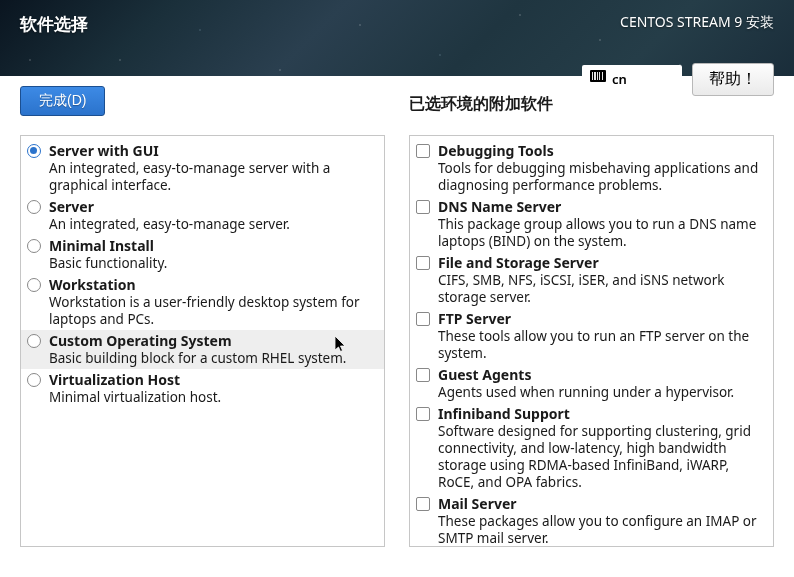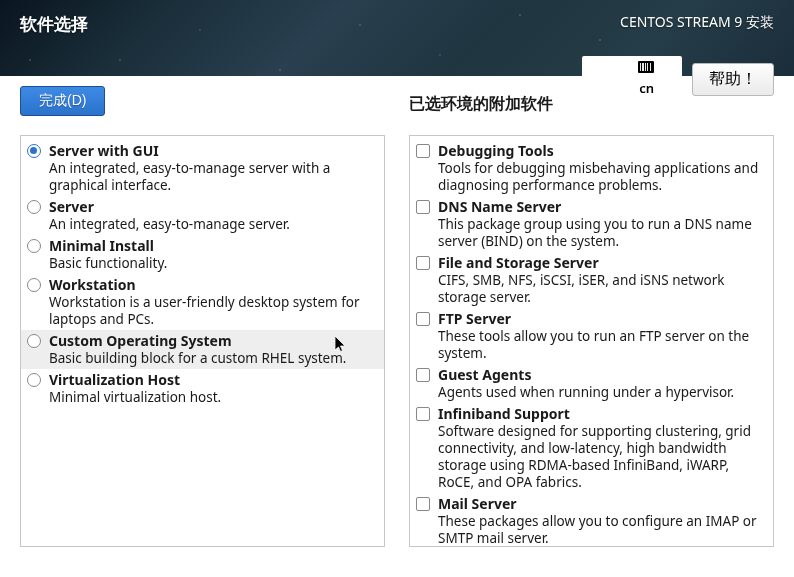--- a/index.html
+++ b/index.html
@@ -45,26 +45,25 @@
   text-shadow: 0 1px 1px rgba(0,0,0,0.3);
   margin-top: 44px;
 }
 .header-right-controls { display: flex; gap: 10px; align-items: center; }
 .lang-box {
   background: #fff;
   color: #000;
   padding: 5px 28px 5px 8px;
   border-radius: 2px;
   display: flex;
-  align-items: flex-end;
+  align-items: flex-start;
   gap: 6px;
   min-width: 100px;
   font-weight: 600;
   font-size: 13px;
-  flex-direction: column;
 }
 .kb-icon {
   width: 16px; height: 12px;
   background: #000;
   position: relative;
   border-radius: 1px;
 }
 .kb-icon::after {
   content: "";
   position: absolute;
@@ -193,21 +192,21 @@
           <div class="ctrl"><span class="checkbox"></span></div>
           <div class="text">
             <div class="option-title">Debugging Tools</div>
             <div class="option-desc">Tools for debugging misbehaving applications and diagnosing performance problems.</div>
           </div>
         </div>
         <div class="option-row">
           <div class="ctrl"><span class="checkbox"></span></div>
           <div class="text">
             <div class="option-title">DNS Name Server</div>
-            <div class="option-desc">This package group using you to run a DNS name server (BIND) on the system.</div>
+            <div class="option-desc">This package group allows you to run a DNS name laptops (BIND) on the system.</div>
           </div>
         </div>
         <div class="option-row">
           <div class="ctrl"><span class="checkbox"></span></div>
           <div class="text">
             <div class="option-title">File and Storage Server</div>
             <div class="option-desc">CIFS, SMB, NFS, iSCSI, iSER, and iSNS network storage server.</div>
           </div>
         </div>
         <div class="option-row">

